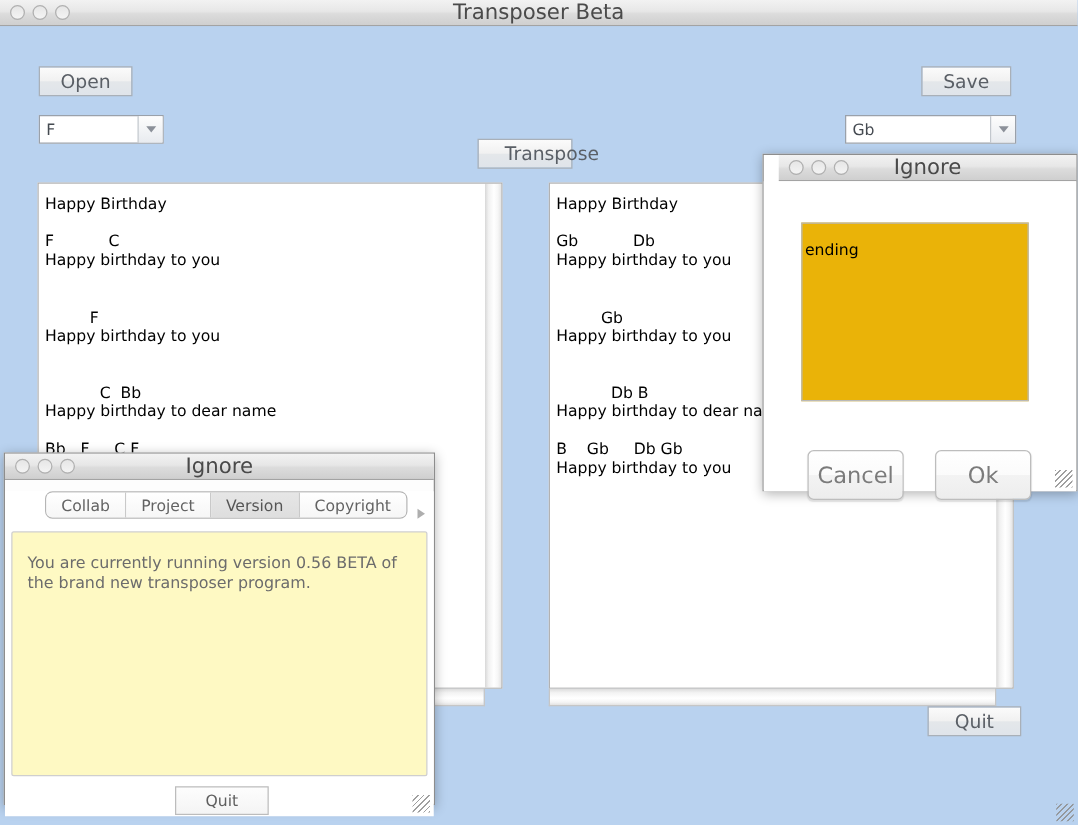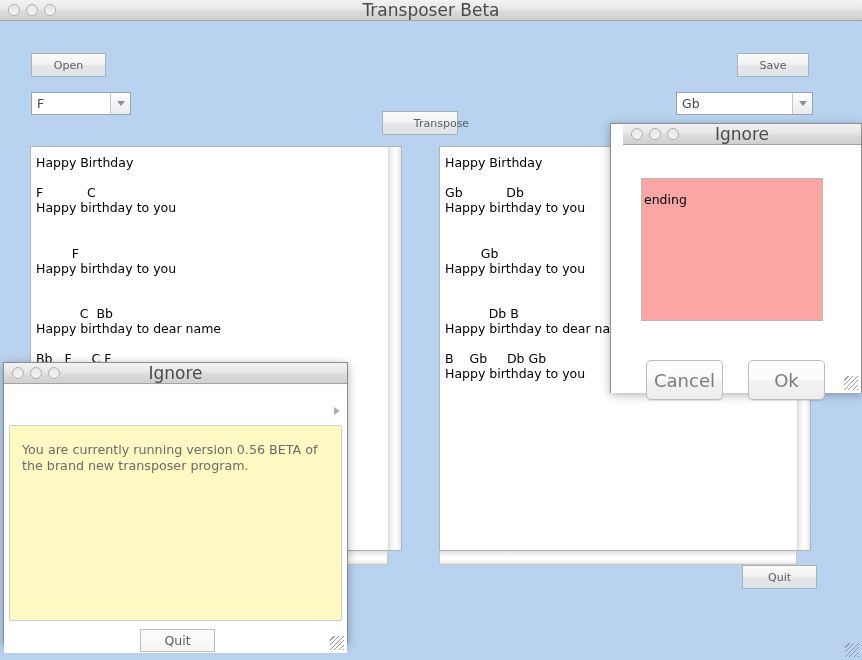--- a/index.html
+++ b/index.html
@@ -55,21 +55,21 @@
     width: 862px;
     height: 639px;
     background: #b9d2ef;
   }
 
   
   .btn {
     background: linear-gradient(to bottom, #fbfbfb 0%, #f1f1f1 48%, #e4e7ea 52%, #dfe4ea 100%);
     border: 1px solid #a9b0b8;
     color: #5a5f66;
-    font-size: 11px;
+    font-size: 15px;
     text-align: center;
     cursor: default;
     line-height: 1;
     display: flex;
     align-items: center;
     justify-content: center;
   }
 
   .btn-open  { position: absolute; left: 31px;  top: 32px;  width: 75px;  height: 24px; }
   .btn-save  { position: absolute; left: 737px; top: 32px;  width: 72px;  height: 24px; text-align: center; }
@@ -166,21 +166,21 @@
     background: #ffffff;
     border: 1px solid #8d8d8d;
     box-shadow: 0 2px 9px rgba(0,0,0,.30);
   }
   #ignore-window .titlebar { height: 21px; margin-left: 12px; }
   .ignore-body { position: relative; height: 248px; background: #fff; }
   #ignore-textarea {
     position: absolute;
     left: 30px; top: 33px;
     width: 182px; height: 143px;
-    background: #fca5a5;
+    background: #eab308;
     border: 1px solid #b9b9b9;
     padding: 13px 0 0 2px;
     font-size: 12.5px;
     color: #000;
     white-space: pre;
     overflow: hidden;
   }
   .btn-round {
     position: absolute;
     height: 40px;
@@ -380,20 +380,26 @@
     <div class="lights">
       <span class="light"></span>
       <span class="light"></span>
       <span class="light"></span>
     </div>
     <div class="titlebar-title">Ignore</div>
   </div>
   <div class="about-body">
 
     <div class="tabstrip">
+      <div class="tabs">
+        <div class="tab">Collab</div>
+        <div class="tab">Project</div>
+        <div class="tab selected">Version</div>
+        <div class="tab">Copyright</div>
+      </div>
       <div class="tab-overflow"></div>
     </div>
 
     <div class="tab-panel">
       <div class="about-text">You are currently running version 0.56 BETA of the brand new transposer program.</div>
     </div>
 
     <div id="about-quit">Quit</div>
     <div class="grip" id="about-grip"></div>
   </div>

